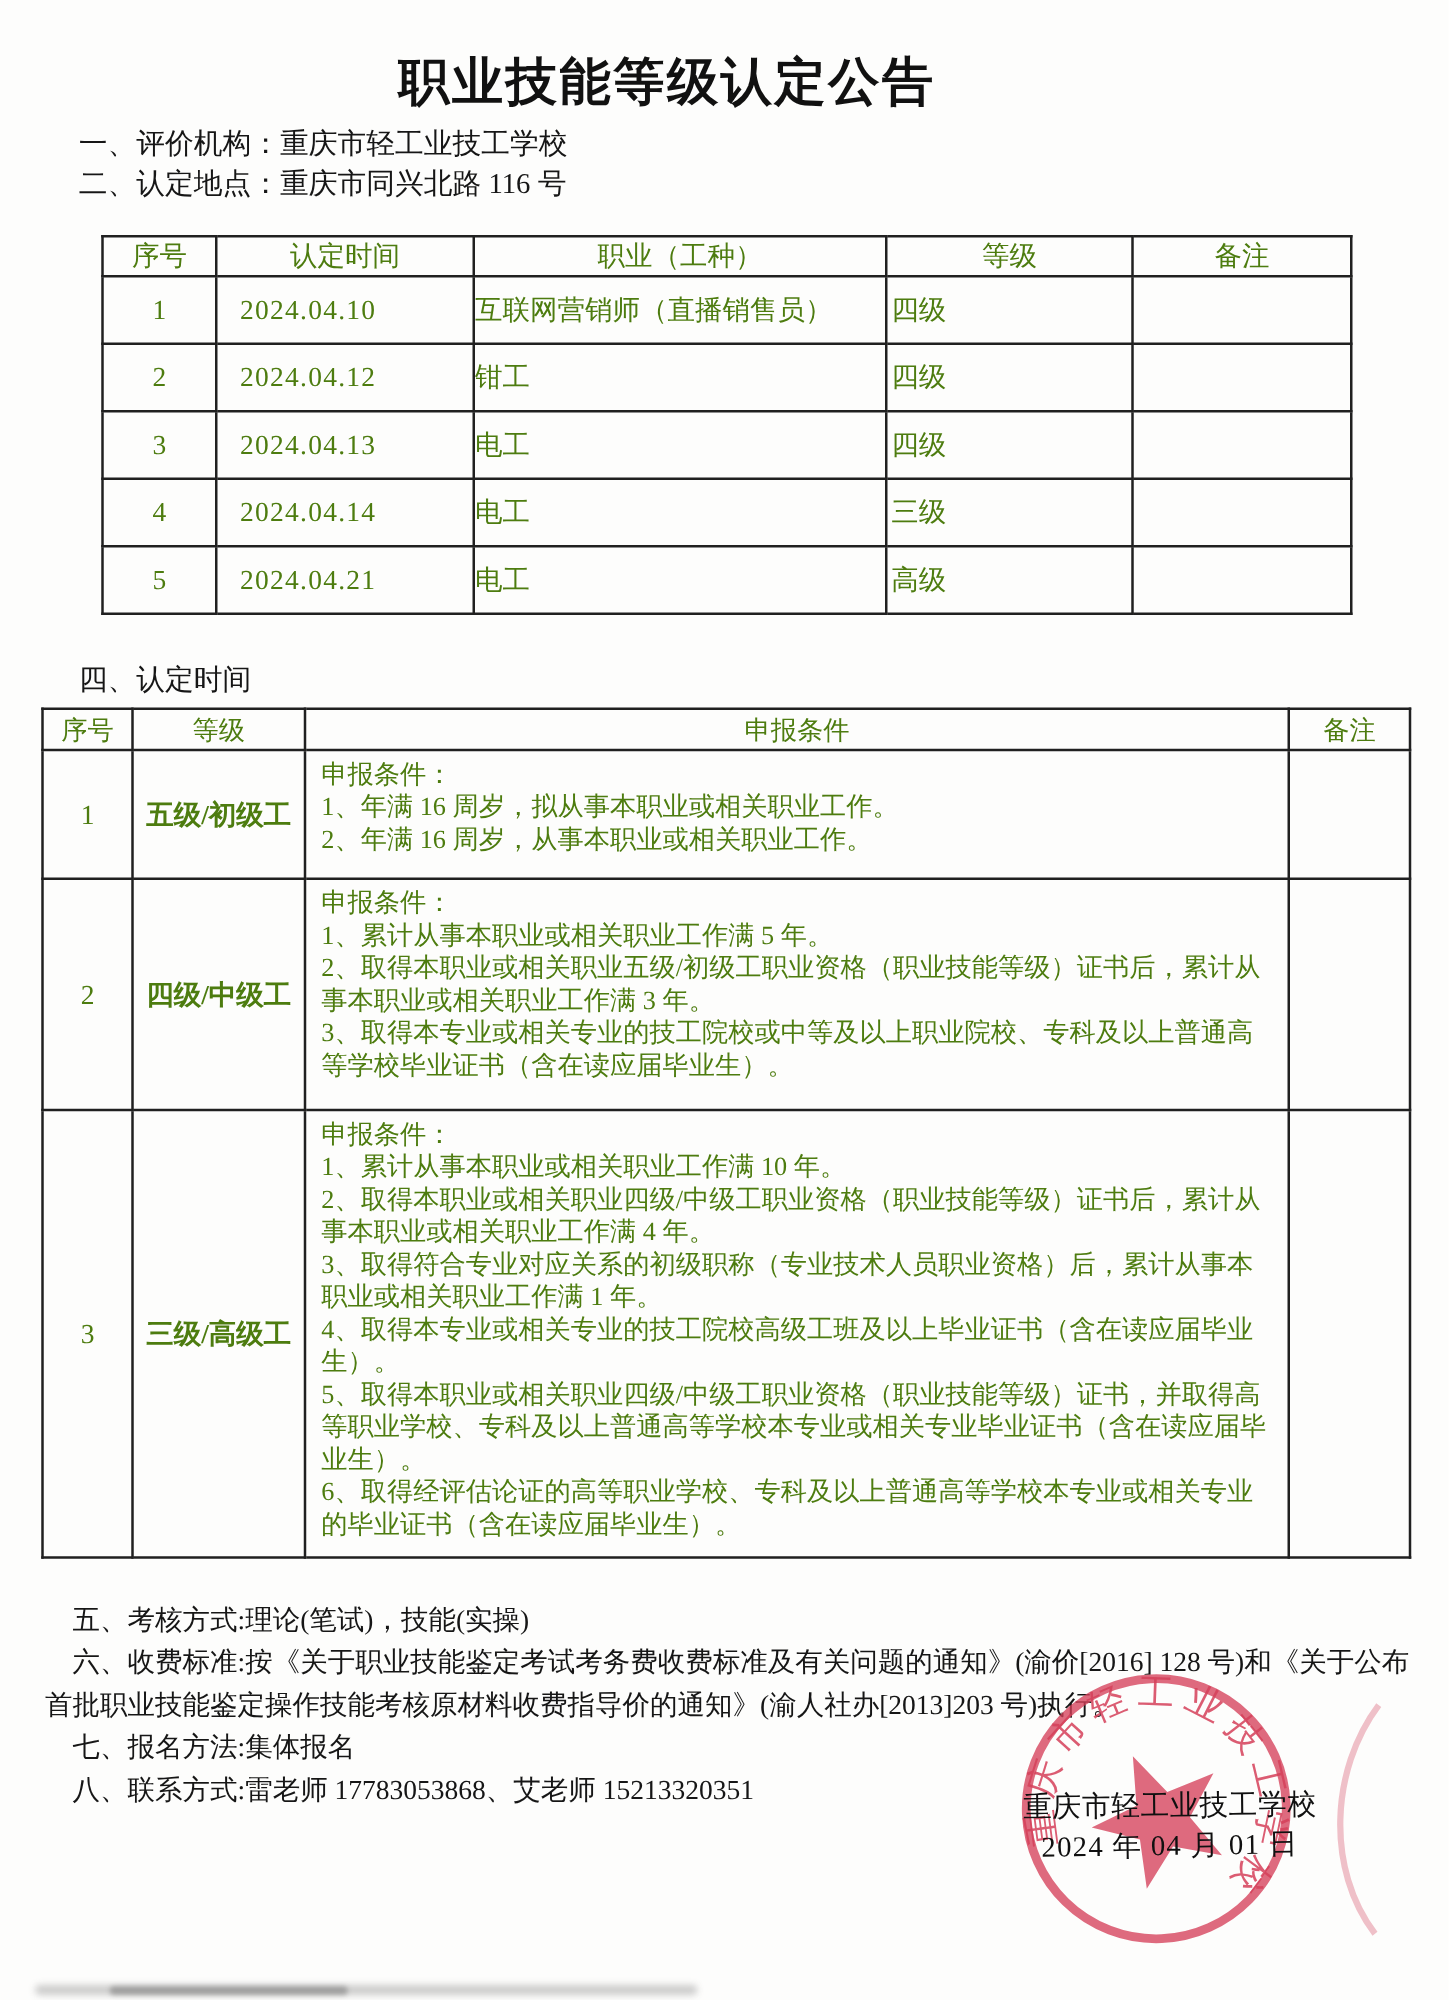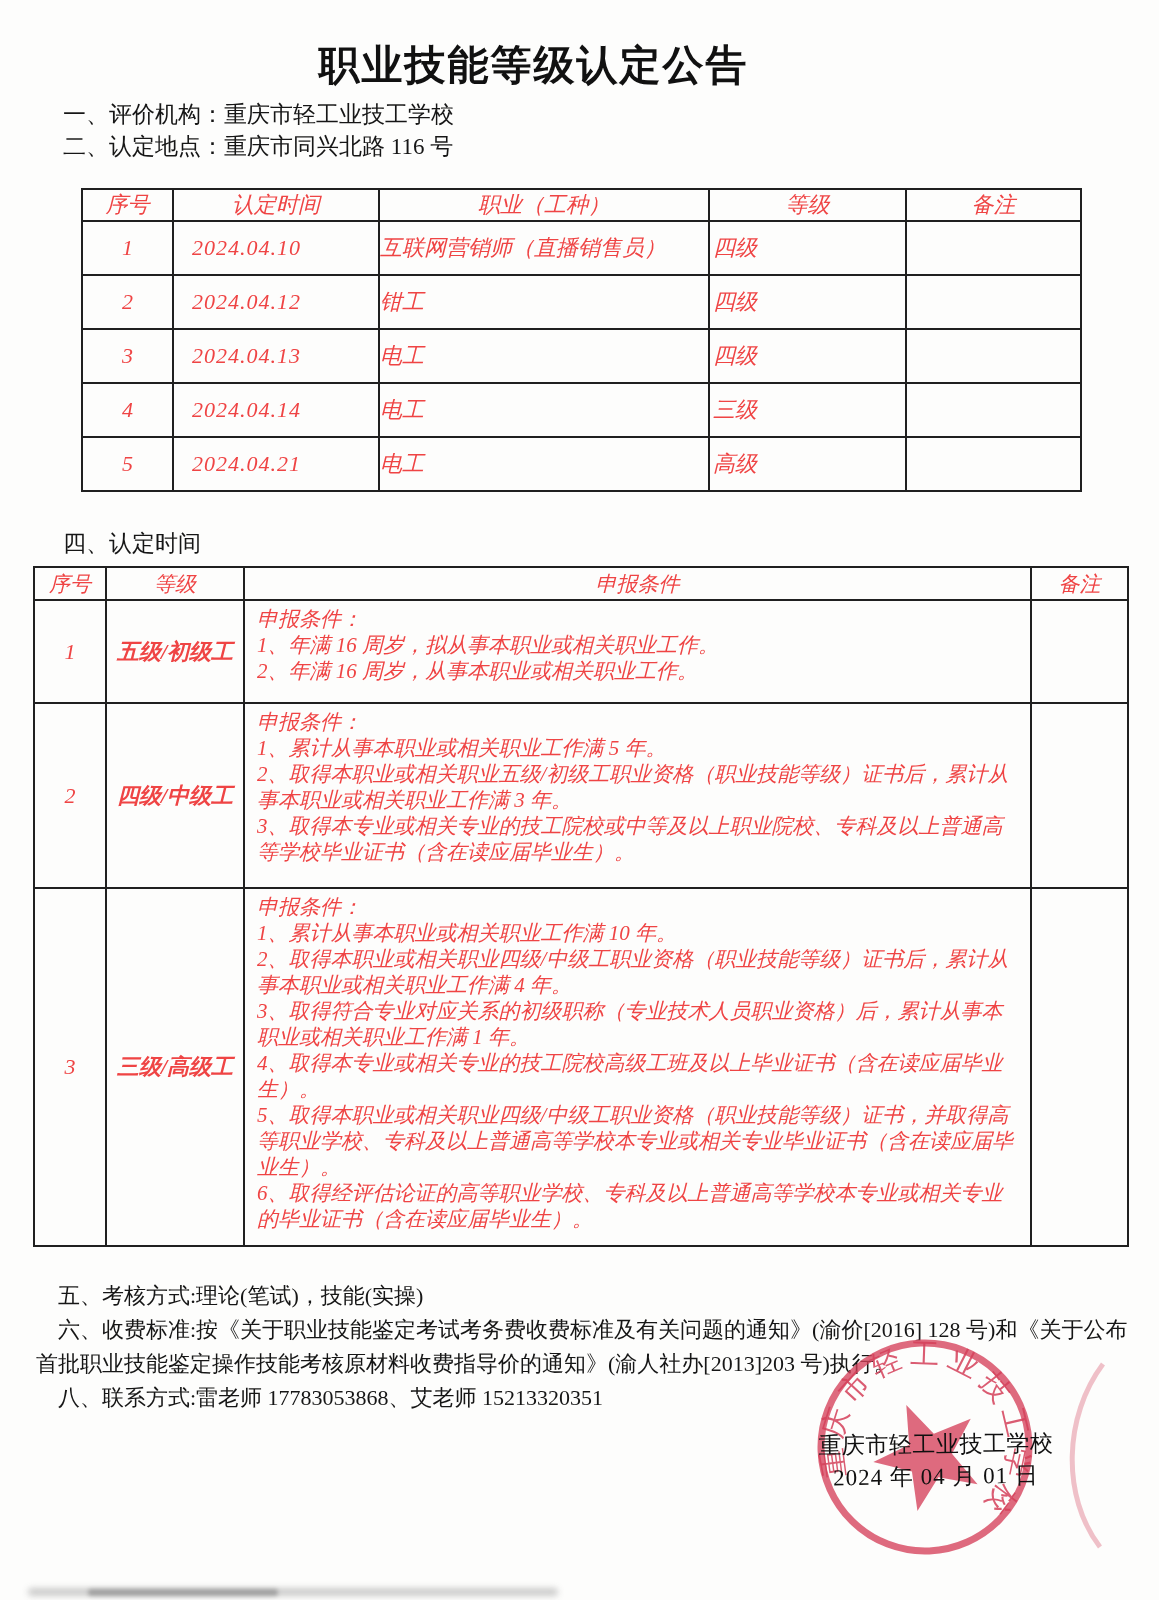--- a/index.html
+++ b/index.html
@@ -20,21 +20,21 @@
     transform:translateX(-46px);
     font-size:41px;font-weight:700;letter-spacing:2px;
     color:#111;
   }
 
   
   .intro{position:absolute;left:63px;top:99px;font-size:23px;line-height:31.5px;}
   .intro p{margin:0;}
 
   
-  table{border-collapse:collapse;table-layout:fixed;font-size:22px;color:#ef4444;font-style:italic;}
+  table{border-collapse:collapse;table-layout:fixed;font-size:22px;color:#4d7c0f;}
   td,th{border:2px solid #202020;font-weight:400;padding:0;overflow:hidden;}
   th{text-align:center;vertical-align:middle;}
 
   .schedule-table{position:absolute;left:81px;top:188px;width:999px;}
   .schedule-table tr.hdr{height:32px;}
   .schedule-table tr.row{height:54px;}
   .schedule-table td{vertical-align:middle;}
   .schedule-table td.c-no{text-align:center;}
   .schedule-table td.c-date{padding-left:18px;letter-spacing:1px;}
   .schedule-table td.c-occ{}
@@ -190,20 +190,21 @@
 5、取得本职业或相关职业四级/中级工职业资格（职业技能等级）证书，并取得高等职业学校、专科及以上普通高等学校本专业或相关专业毕业证书（含在读应届毕业生）。
 6、取得经评估论证的高等职业学校、专科及以上普通高等学校本专业或相关专业的毕业证书（含在读应届毕业生）。</td>
       <td class="c-note"></td>
     </tr>
   </tbody>
     </table>
 
   <div class="footer">
     <p>五、考核方式:理论(笔试)，技能(实操)</p>
     <p>六、收费标准:按《关于职业技能鉴定考试考务费收费标准及有关问题的通知》(渝价[2016] 128 号)和《关于公布首批职业技能鉴定操作技能考核原材料收费指导价的通知》(渝人社办[2013]203 号)执行。</p>
+    <p>七、报名方法:集体报名</p>
     <p>八、联系方式:雷老师 17783053868、艾老师 15213320351</p>
   </div>
 
   <svg class="stamp-svg" width="238" height="238" viewBox="0 0 238 238">
     <g transform="rotate(-24 119 119)">
       <circle cx="119" cy="119" r="104" fill="none" stroke="#d5405a" stroke-width="7" opacity="0.78"></circle>
       <polygon points="119,69 132.5,106.4 172.3,107.7 140.9,132.1 151.9,170.3 119,148 86.1,170.3 97.1,132.1 65.7,107.7 105.5,106.4" transform="translate(0,4)" fill="#d5405a" opacity="0.78"></polygon>
       <path id="sealArc" d="M 36,119 A 83,83 0 1 1 202,119 A 83,83 0 1 1 36,119" fill="none"></path>
       <text font-size="29" font-family="Liberation Serif, DejaVu Serif, serif" fill="#d5405a" opacity="0.85" letter-spacing="7">
         <textPath href="#sealArc" startOffset="6">重庆市轻工业技工学校</textPath>

